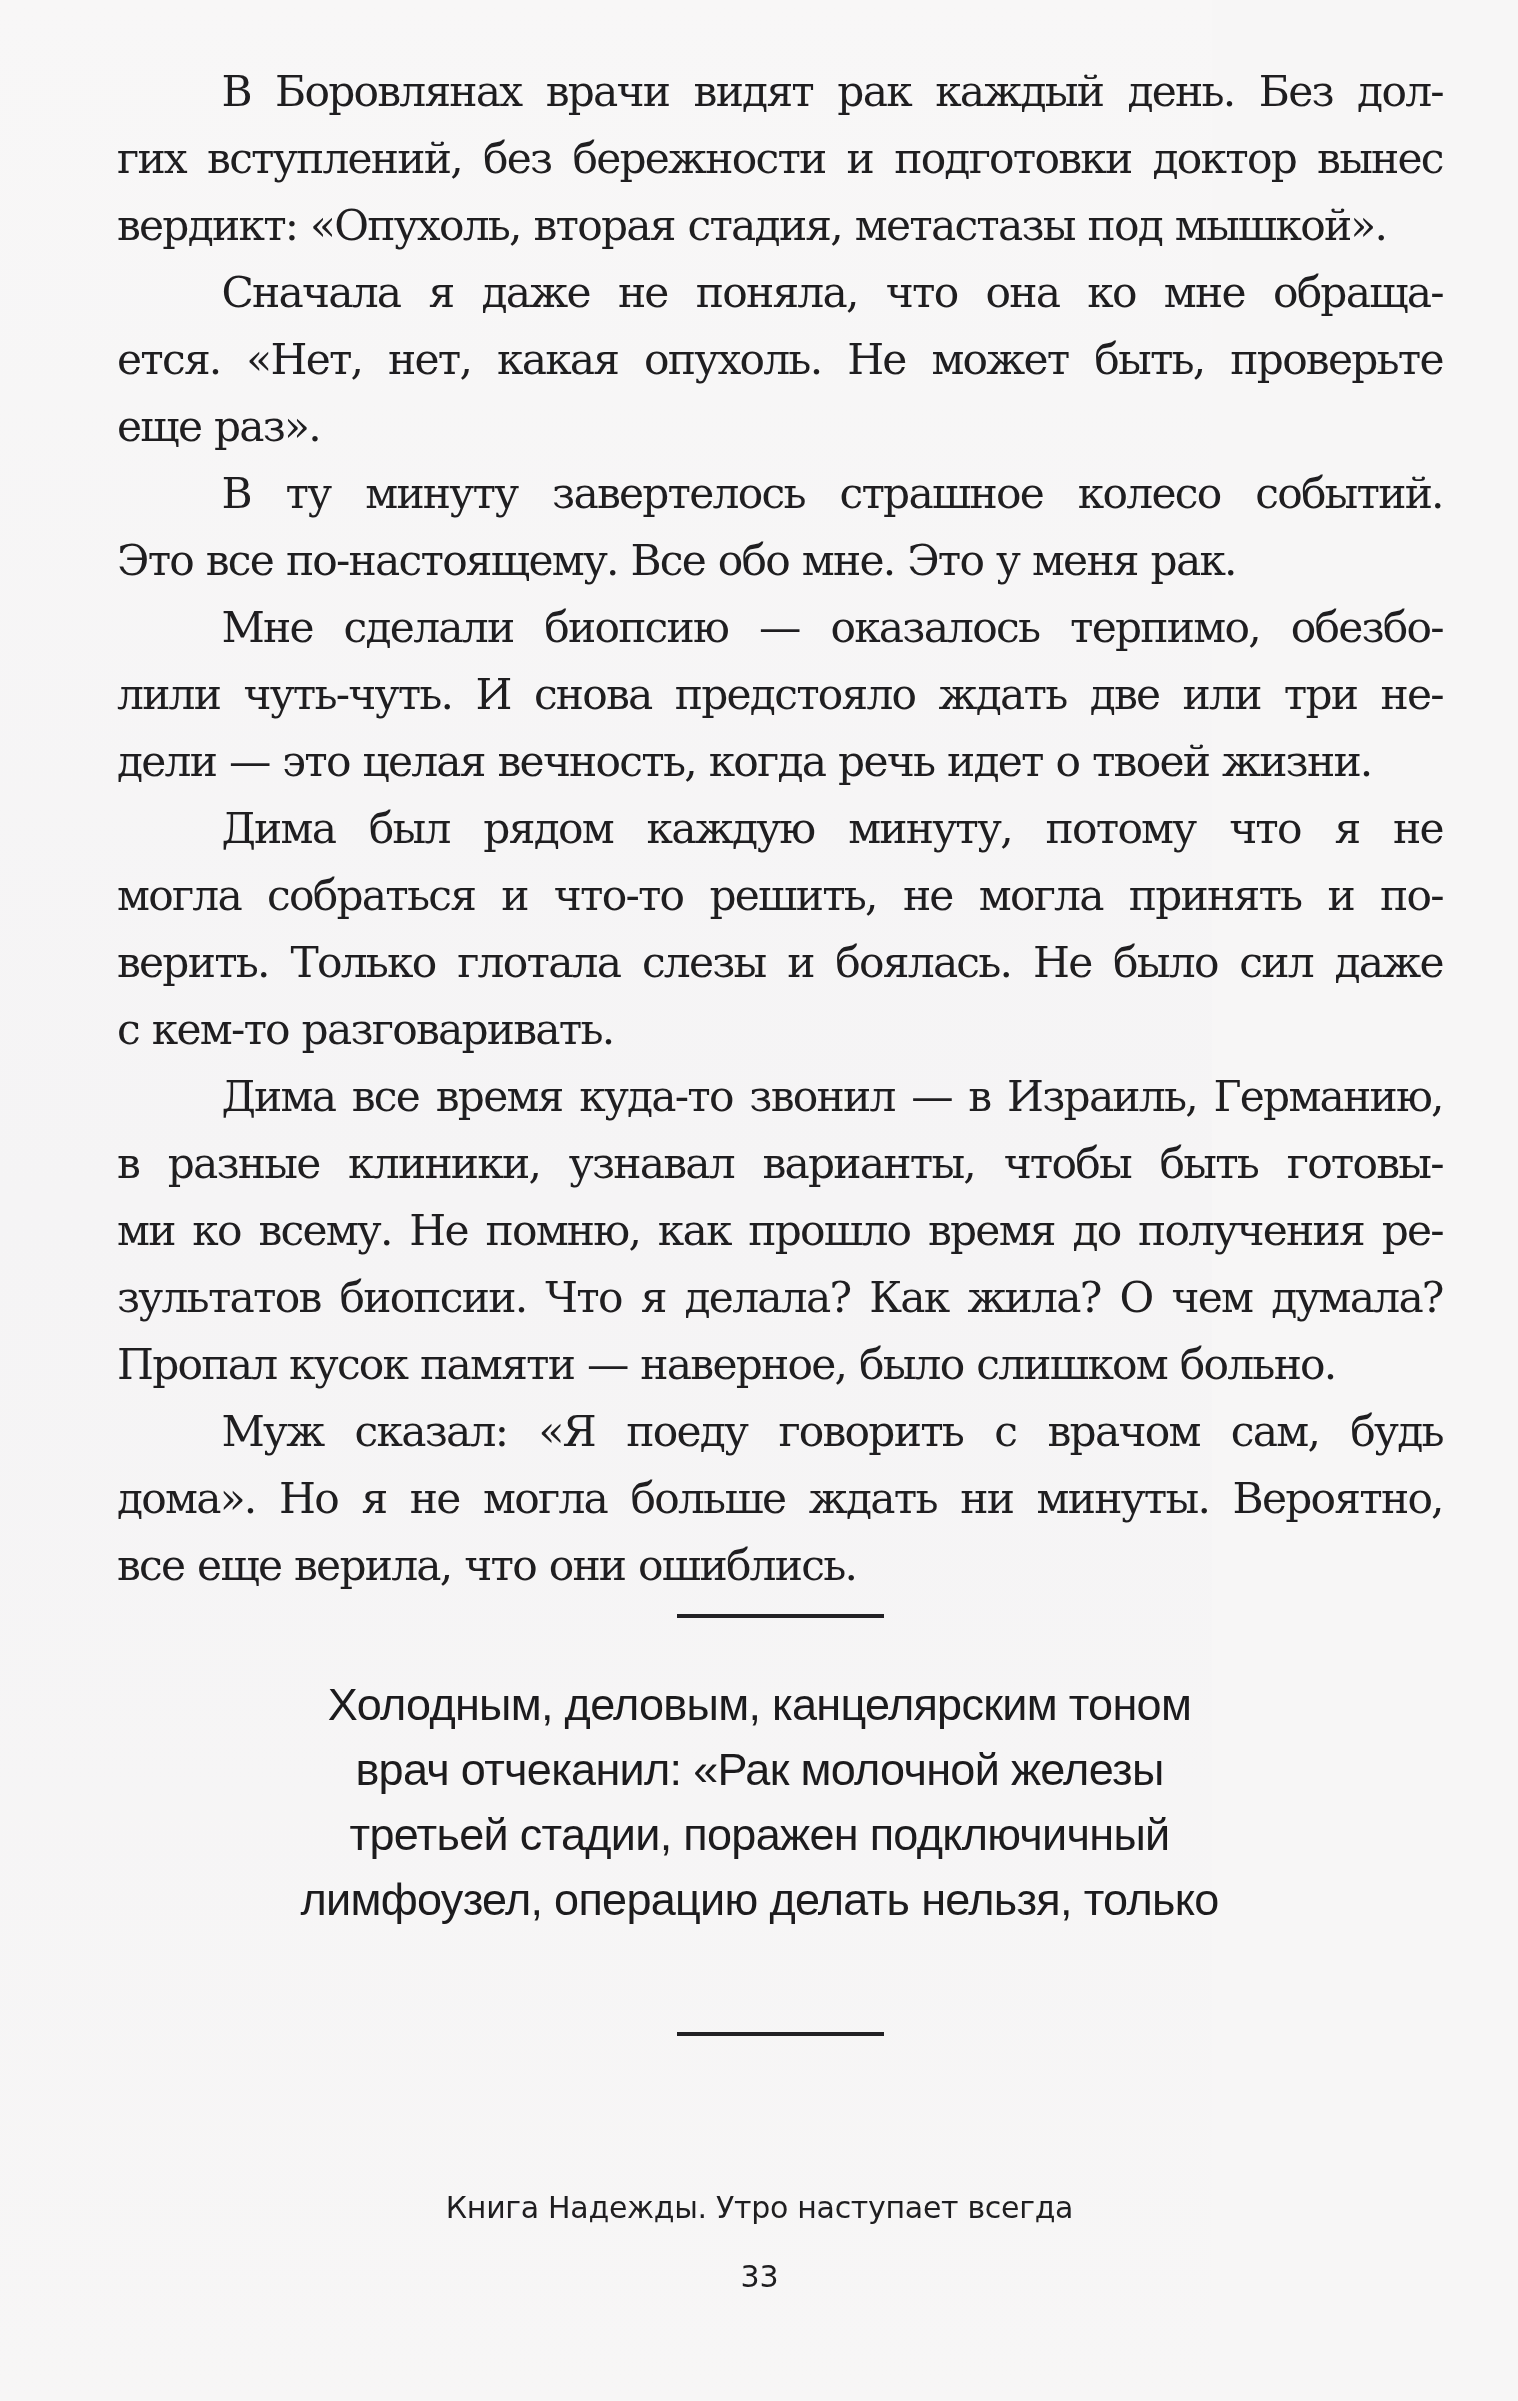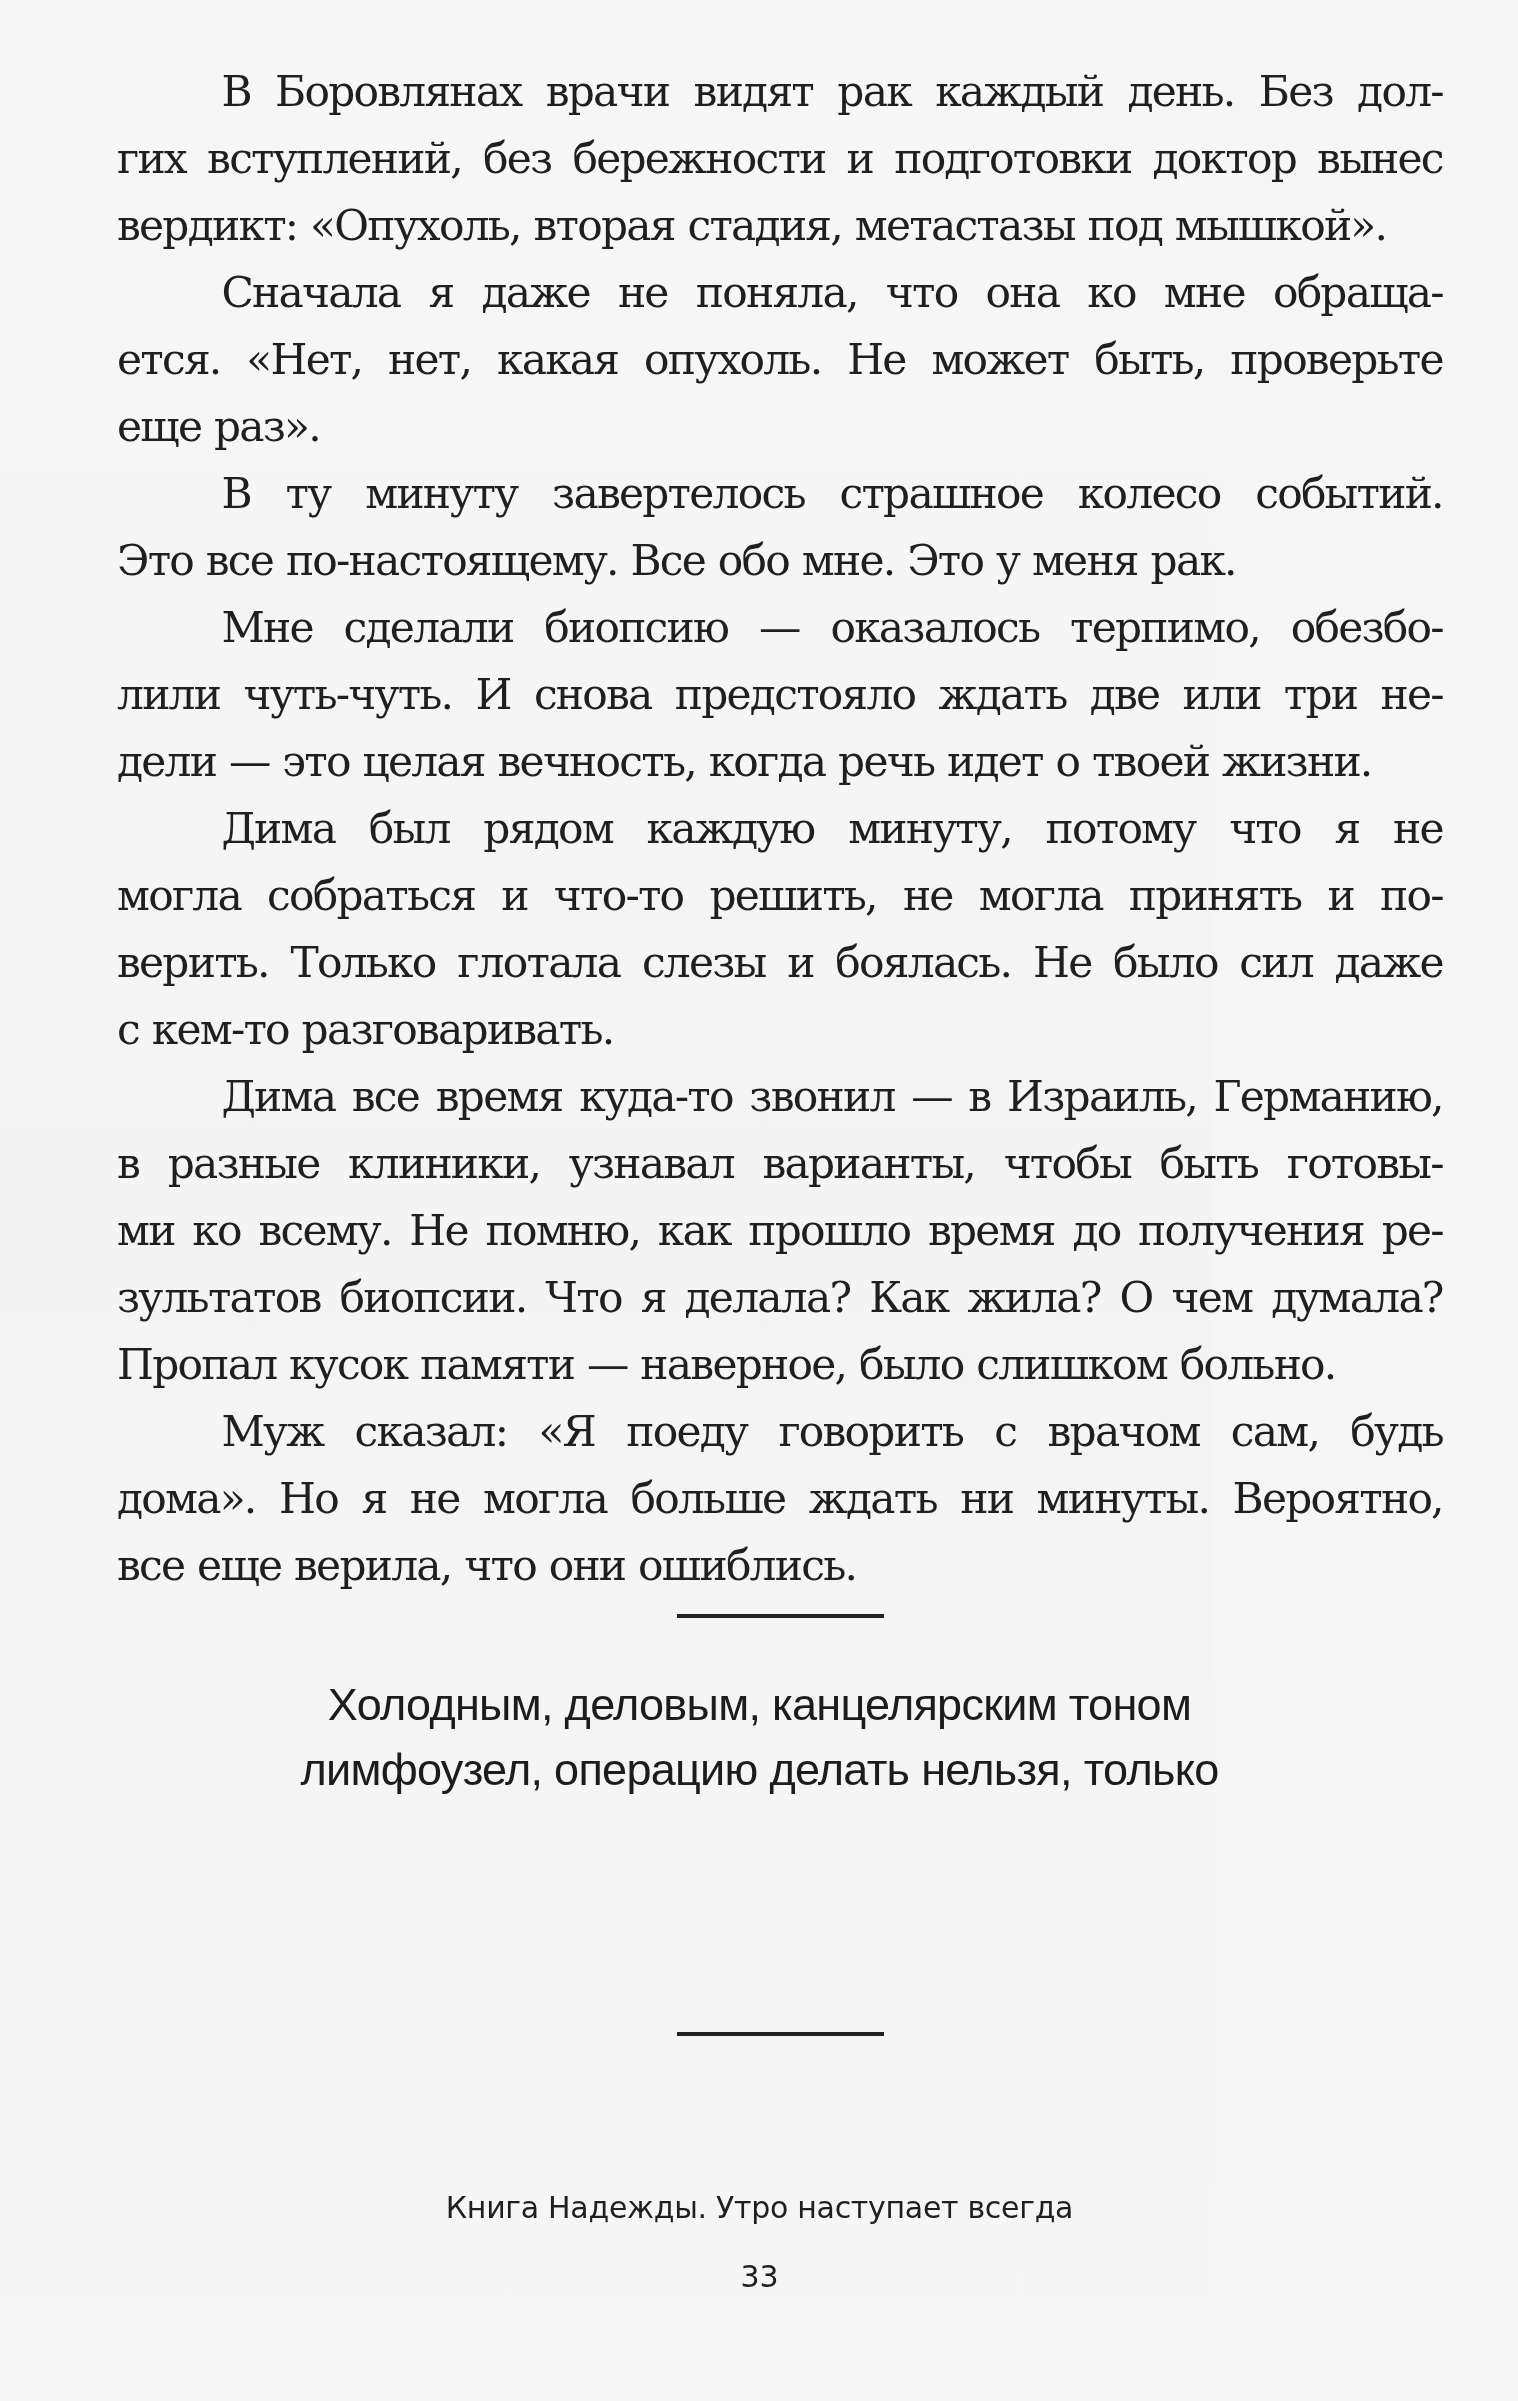--- a/index.html
+++ b/index.html
@@ -121,20 +121,22 @@
       <span class="line last">Пропал кусок памяти — наверное, было слишком больно.</span>
       <span class="line indent">Муж сказал: «Я поеду говорить с врачом сам, будь</span>
       <span class="line">дома». Но я не могла больше ждать ни минуты. Вероятно,</span>
       <span class="line last">все еще верила, что они ошиблись.</span>
     </div>
 
   <div class="divider" style="left:677px; top:1614px; width:207px;"></div>
 
   <div class="pullquote" id="pullquote">
       <span class="pq-line">Холодным, деловым, канцелярским тоном</span>
+      <span class="pq-line">врач отчеканил: «Рак молочной железы</span>
+      <span class="pq-line">третьей стадии, поражен подключичный</span>
       <span class="pq-line">лимфоузел, операцию делать нельзя, только</span>
     </div>
 
   <div class="divider" style="left:677px; top:2032px; width:207px;"></div>
 
   <div class="footer-title">Книга Надежды. Утро наступает всегда</div>
 
   <div class="page-number">33</div>
 </div>
 

